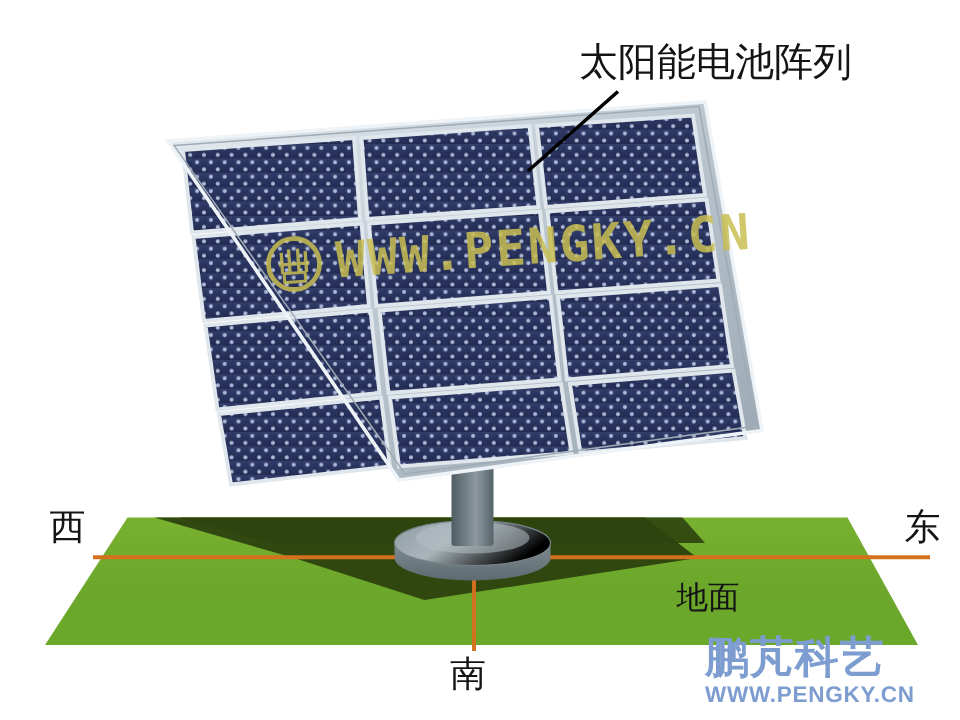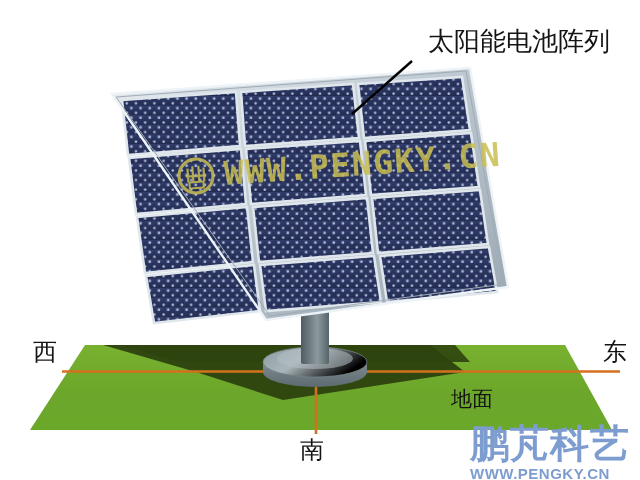--- a/index.html
+++ b/index.html
@@ -13,31 +13,31 @@
   #stage{position:absolute;inset:0;width:640px;height:480px;}
   svg.layer{position:absolute;left:0;top:0;width:640px;height:480px;}
 
   .lbl{
     position:absolute;
     color:#141414;
     font-weight:400;
     white-space:nowrap;
     line-height:1;
   }
-  #title-label{left:428px;top:28px;font-size:26px;letter-spacing:0px;}
+  #title-label{left:386px;top:28px;font-size:26px;letter-spacing:0px;}
   #west-label{left:33px;top:340px;font-size:24px;}
   #east-label{left:603px;top:340px;font-size:24px;}
   #south-label{left:300px;top:438px;font-size:24px;}
   #ground-label{left:433px;top:388px;font-size:21px;margin-left:18px;}
 
   #brand{
     position:absolute;left:470px;top:424px;text-align:left;
   }
   #brand-cn{
-    font-size:39px;color:#7d9cd0;font-weight:700;letter-spacing:1px;
+    font-size:29px;color:#7d9cd0;font-weight:700;letter-spacing:1px;
     line-height:1;font-family:"DejaVu Sans",sans-serif;
   }
   #brand-url{
     font-size:15px;color:#7d9cd0;font-weight:700;letter-spacing:0.5px;
     margin-top:3px;line-height:1;font-family:"Liberation Sans",sans-serif;
   }
 </style>
 </head>
 <body>
 

